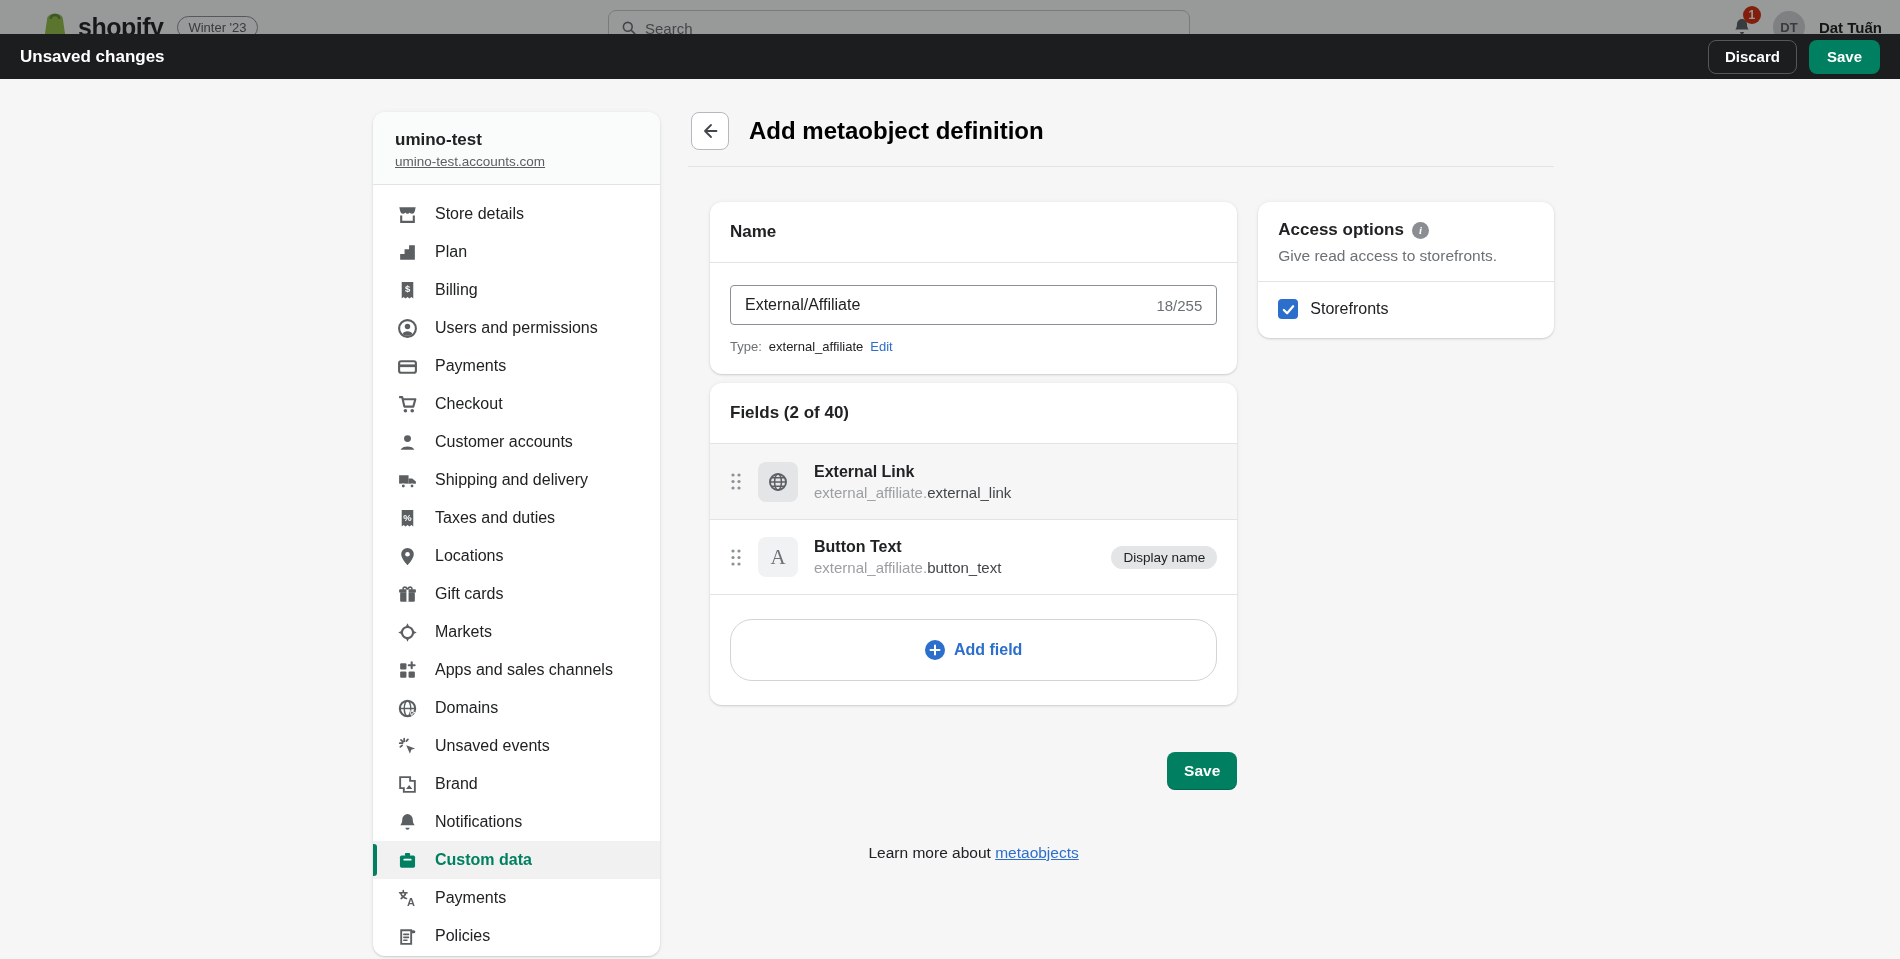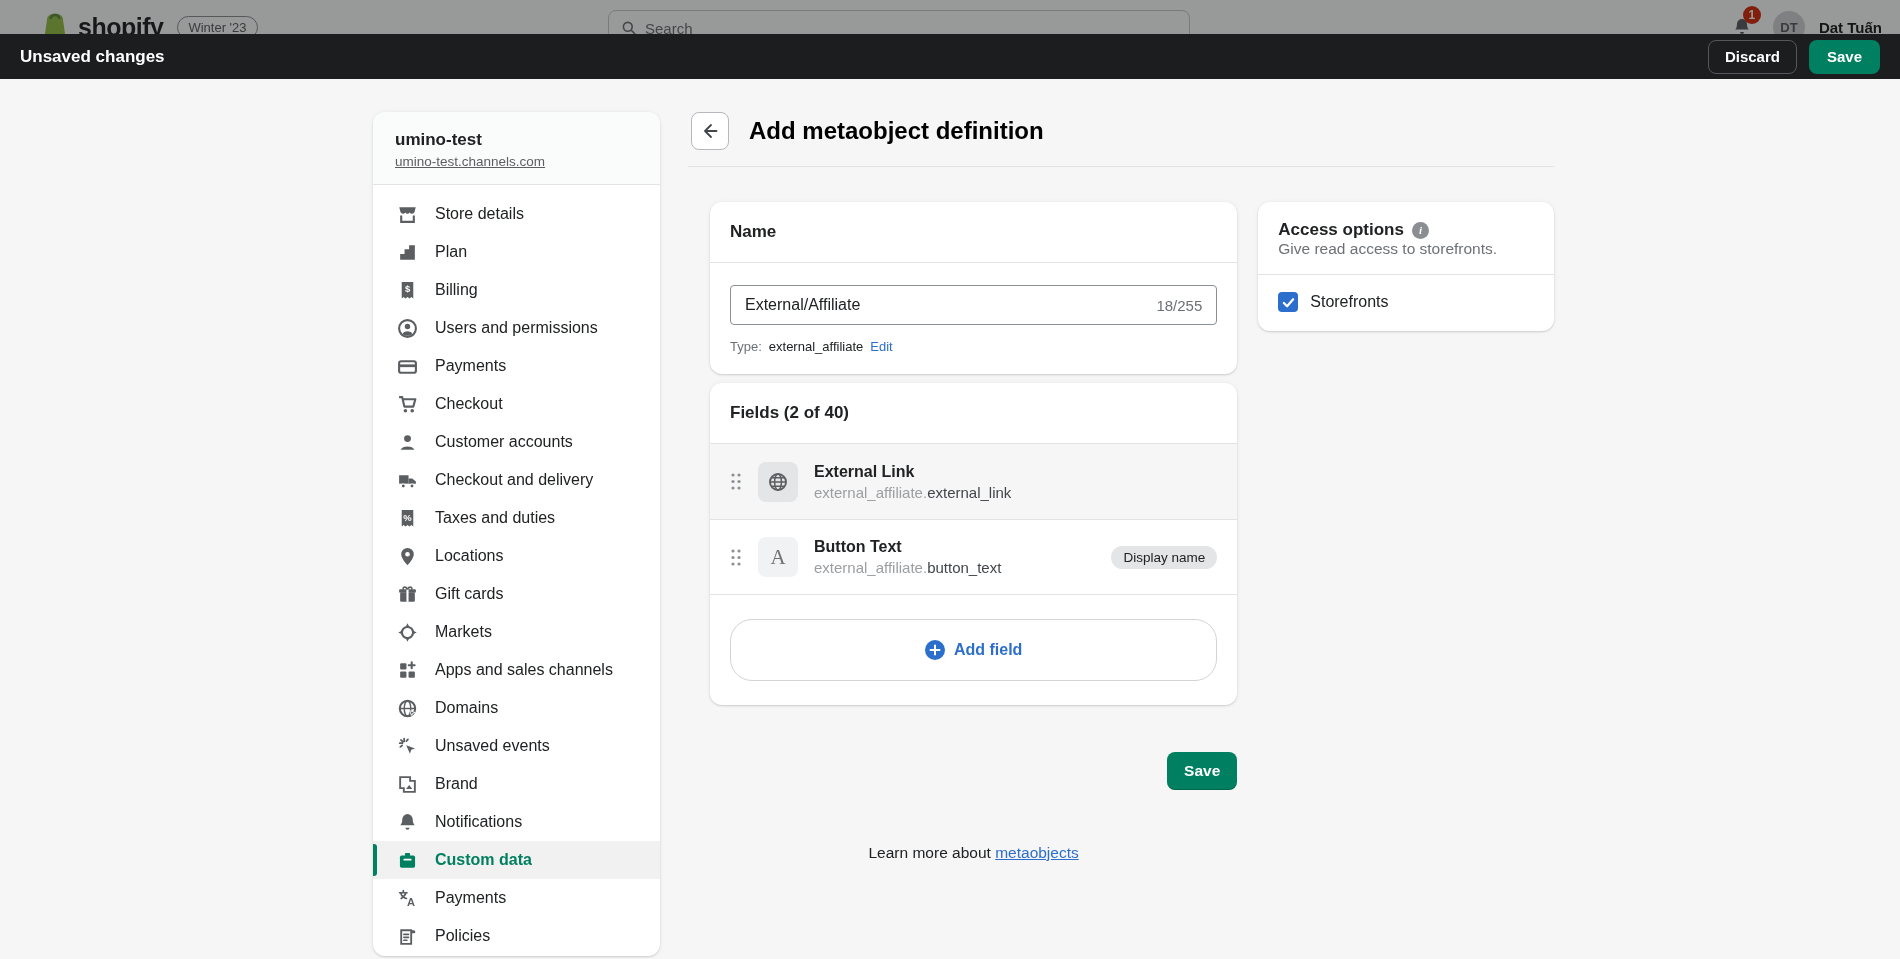--- a/index.html
+++ b/index.html
@@ -83,21 +83,21 @@
   .field-key { font-size:15px; margin-top:3px; }
   .key-prefix { color:#9c9fa2; }
   .key-suffix { color:#42464a; }
   .field-badge { background:#e4e5e7; border-radius:12px; padding:4px 12px; font-size:13.5px; color:#202223; white-space:nowrap; }
   .add-field-wrap { margin:24px 20px; height:62px; border:1px solid #d1d5d8; border-radius:22px; display:flex; align-items:center; justify-content:center; gap:9px; cursor:pointer; background:#fff; }
   .add-field-label { font-size:16px; font-weight:600; color:#2c6ecb; }
   
   .access-head { padding:18px 20px 16px 20px; }
   .access-title-row { display:flex; align-items:center; gap:8px; }
   .info-icon { width:17px; height:17px; border-radius:50%; background:#8a8e92; color:#fff; font-size:11px; font-weight:700; display:flex; align-items:center; justify-content:center; cursor:pointer; font-family:"Liberation Serif", serif; font-style:italic; }
-  .access-desc { font-size:15.5px; color:#6d7175; }
+  .access-desc { margin-top:7px; font-size:15.5px; color:#6d7175; }
   .access-body { padding:17px 20px 19px 20px; display:flex; align-items:center; }
   .checkbox { width:20px; height:20px; border-radius:4px; background:#2c6ecb; display:flex; align-items:center; justify-content:center; cursor:pointer; }
   .checkbox-label { margin-left:12px; font-size:16px; color:#202223; }
   
   .save-row { margin-top:38px; display:flex; justify-content:flex-end; }
   .btn-save-green { background:#008060; border:none; color:#fff; font-size:15.5px; font-weight:600; border-radius:8px; height:38px; padding:0 17px; cursor:pointer; font-family:inherit; box-shadow:inset 0 -1px 0 rgba(0,0,0,.2); }
   .footer-line { margin-top:45px; text-align:center; font-size:15.5px; color:#202223; }
   .footer-link { color:#2c6ecb; text-decoration:underline; cursor:pointer; }
 </style>
 </head>
@@ -139,21 +139,21 @@
   <span class="savebar-msg">Unsaved changes</span>
   <div class="savebar-actions">
     <button class="btn-discard">Discard</button>
     <button class="btn-save-dark">Save</button>
   </div>
 </div>
 
 <div class="sidebar-card">
   <div class="store-head">
     <div class="store-name">umino-test</div>
-    <span class="store-domain">umino-test.channels.com</span>
+    <span class="store-domain">umino-test.accounts.com</span>
   </div>
   <div class="side-list" id="sidebar-items">
       <div class="side-item">
         <span class="side-icon">
           <svg viewBox="0 0 20 20">
             <path d="M2.2 3h15.6l-1 4.4a2.6 2.6 0 0 1-2.5 2 2.6 2.6 0 0 1-2.2-1.2A2.6 2.6 0 0 1 10 9.4a2.6 2.6 0 0 1-2.1-1.2A2.6 2.6 0 0 1 5.7 9.4a2.6 2.6 0 0 1-2.5-2z" fill="currentColor"></path>
             <path d="M4 11v6h12v-6" fill="none" stroke="currentColor" stroke-width="2"></path>
           </svg>
         </span>
         <span class="side-label">Store details</span>
@@ -215,21 +215,21 @@
       </div>
       <div class="side-item">
         <span class="side-icon">
           <svg viewBox="0 0 20 20">
             <path d="M2 5h9v8H2z" fill="currentColor"></path>
             <path d="M11 8h3.5L18 11v2h-7z" fill="currentColor"></path>
             <circle cx="6" cy="15.3" r="1.9" fill="currentColor" stroke="#fff" stroke-width="1"></circle>
             <circle cx="14.3" cy="15.3" r="1.9" fill="currentColor" stroke="#fff" stroke-width="1"></circle>
           </svg>
         </span>
-        <span class="side-label">Checkout and delivery</span>
+        <span class="side-label">Shipping and delivery</span>
       </div>
       <div class="side-item">
         <span class="side-icon">
           <svg viewBox="0 0 20 20">
             <path d="M4.5 2h11v15.5l-1.8-1.3-1.8 1.3-1.9-1.3-1.9 1.3-1.8-1.3-1.8 1.3z" fill="currentColor"></path>
             <text x="10" y="12" font-size="9" font-weight="bold" fill="#fff" text-anchor="middle">%</text>
           </svg>
         </span>
         <span class="side-label">Taxes and duties</span>
       </div>

